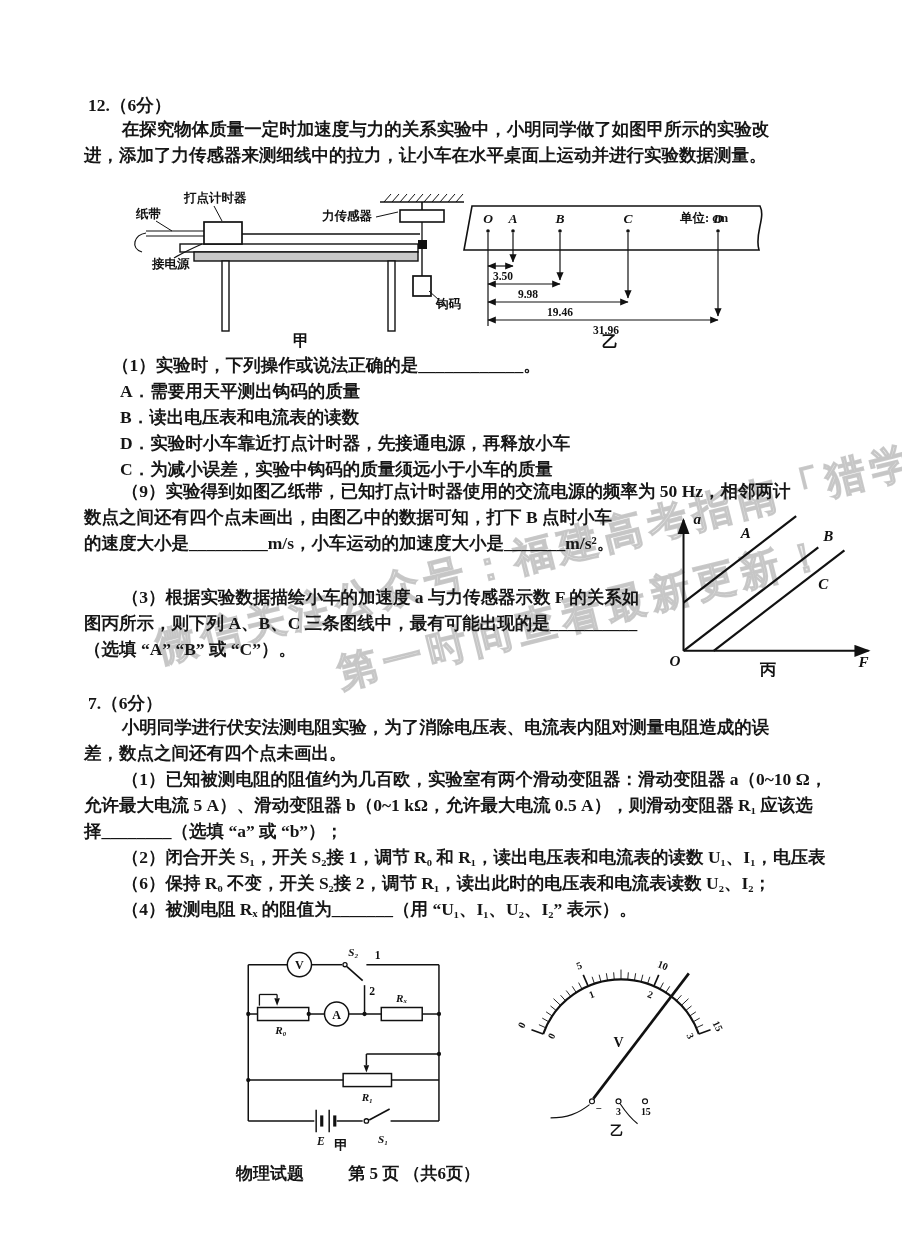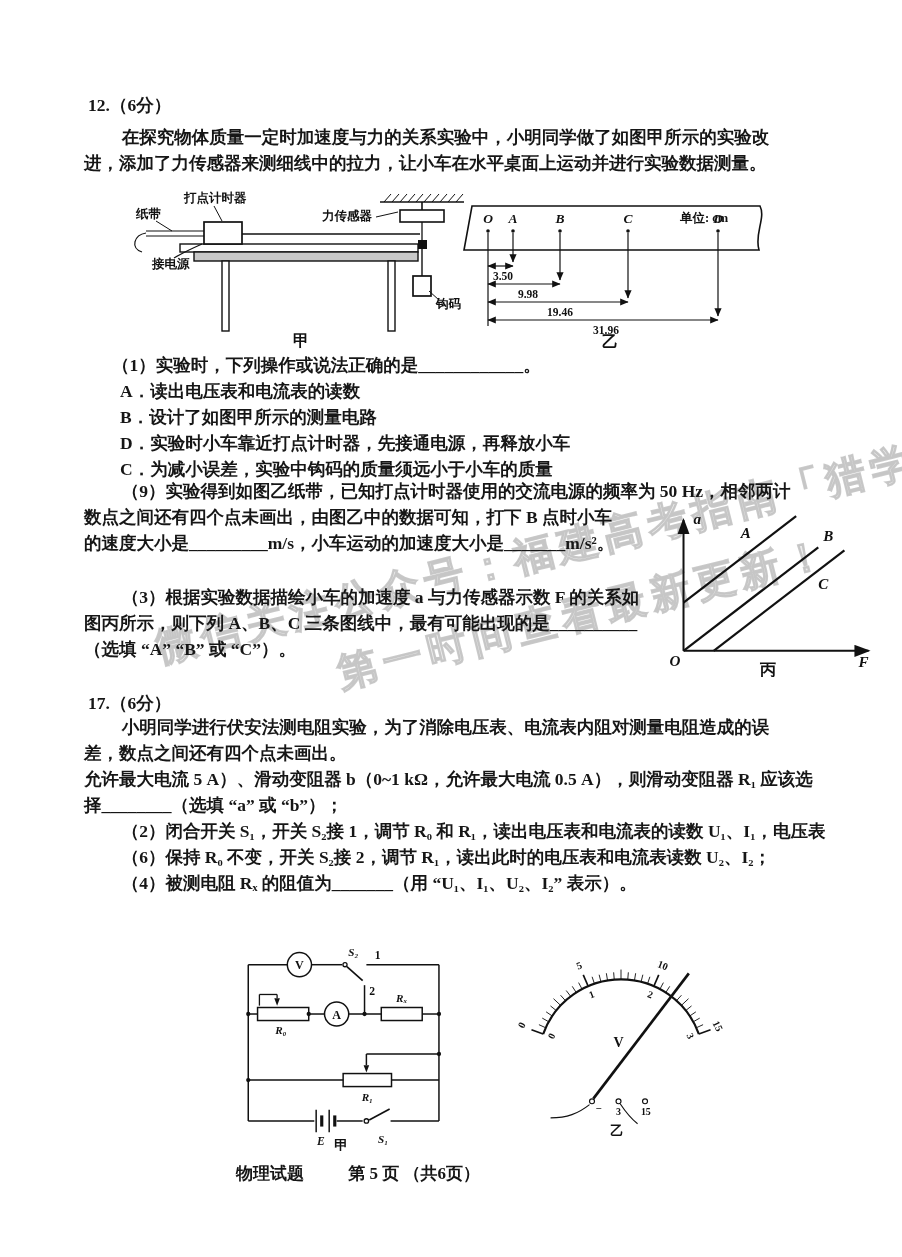--- a/index.html
+++ b/index.html
@@ -25,21 +25,21 @@
 
 <div class="page">
 
   <div class="watermark">
     <div class="wm-l1">微信关注公众号：福建高考指南「猎学网」</div>
     <div class="wm-l2">第一时间查看最新更新！</div>
   </div>
 
   <div class="blk" style="left:88px;top:92px">12.（6分）</div>
 
-  <div class="blk" style="left:84px;top:124px">
+  <div class="blk" style="left:84px;top:116px">
     <div class="ind">在探究物体质量一定时加速度与力的关系实验中，小明同学做了如图甲所示的实验改</div>
     <div>进，添加了力传感器来测细线中的拉力，让小车在水平桌面上运动并进行实验数据测量。</div>
   </div>
 
   <svg class="figure" style="left:126px;top:190px" width="342" height="159" viewBox="0 0 342 159">
 
     <path d="M258,12 l7,-8 M266,12 l7,-8 M274,12 l7,-8 M282,12 l7,-8 M290,12 l7,-8 M298,12 l7,-8 M306,12 l7,-8 M314,12 l7,-8 M322,12 l7,-8 M330,12 l7,-8" stroke="#111" stroke-width="1" fill="none"></path>
     <line x1="254" y1="12" x2="338" y2="12" stroke="#111" stroke-width="1.6"></line>
     <line x1="296" y1="12" x2="296" y2="20" stroke="#111" stroke-width="1.6"></line>
     <rect x="274" y="20" width="44" height="12" fill="#fff" stroke="#111" stroke-width="1.6"></rect>
@@ -103,22 +103,22 @@
     <line x1="30" y1="122" x2="260" y2="122" stroke="#111" stroke-width="1.2" marker-start="url(#ta)" marker-end="url(#ta)"></line>
     <text x="45" y="82" font-size="11.5" text-anchor="middle">3.50</text>
     <text x="70" y="100" font-size="11.5" text-anchor="middle">9.98</text>
     <text x="102" y="118" font-size="11.5" text-anchor="middle">19.46</text>
     <text x="148" y="136" font-size="11.5" text-anchor="middle">31.96</text>
     <text x="152" y="149" font-size="16" text-anchor="middle">乙</text>
   </svg>
 
   <div class="blk" style="left:112px;top:352px">
     <div>（1）实验时，下列操作或说法正确的是____________。</div>
-    <div class="opt">A．读出电压表和电流表的读数</div>
-    <div class="opt">B．设计了如图甲所示的测量电路</div>
+    <div class="opt">A．需要用天平测出钩码的质量</div>
+    <div class="opt">B．读出电压表和电流表的读数</div>
     <div class="opt">D．实验时小车靠近打点计时器，先接通电源，再释放小车</div>
     <div class="opt">C．为减小误差，实验中钩码的质量须远小于小车的质量</div>
   </div>
 
   <div class="blk" style="left:84px;top:478px">
     <div class="ind">（9）实验得到如图乙纸带，已知打点计时器使用的交流电源的频率为 50 Hz，相邻两计</div>
     <div>数点之间还有四个点未画出，由图乙中的数据可知，打下 B 点时小车</div>
     <div>的速度大小是_________m/s，小车运动的加速度大小是_______m/s²。</div>
   </div>
 
@@ -141,28 +141,29 @@
     <line x1="68" y1="152" x2="198" y2="52" stroke="#111" stroke-width="2.2"></line>
     <text class="it" x="48" y="26" font-size="15">a</text>
     <text class="it" x="212" y="168" font-size="15">F</text>
     <text class="it" x="24" y="167" font-size="15">O</text>
     <text class="it" x="95" y="40" font-size="15">A</text>
     <text class="it" x="177" y="43" font-size="15">B</text>
     <text class="it" x="172" y="90" font-size="15">C</text>
     <text x="122" y="176" font-size="16" text-anchor="middle">丙</text>
   </svg>
 
-  <div class="blk" style="left:88px;top:690px">17.（6分）</div>
+  <div class="blk" style="left:88px;top:690px">7.（6分）</div>
 
   <div class="blk" style="left:84px;top:714px">
     <div class="ind">小明同学进行伏安法测电阻实验，为了消除电压表、电流表内阻对测量电阻造成的误</div>
     <div>差，数点之间还有四个点未画出。</div>
   </div>
 
   <div class="blk" style="left:84px;top:766px">
+    <div class="ind">（1）已知被测电阻的阻值约为几百欧，实验室有两个滑动变阻器：滑动变阻器 a（0~10 Ω，</div>
     <div>允许最大电流 5 A）、滑动变阻器 b（0~1 kΩ，允许最大电流 0.5 A），则滑动变阻器 R₁ 应该选</div>
     <div>择________（选填 “a” 或 “b”）；</div>
     <div class="ind">（2）闭合开关 S₁，开关 S₂接 1，调节 R₀ 和 R₁，读出电压表和电流表的读数 U₁、I₁，电压表</div>
     <div class="ind">（6）保持 R₀ 不变，开关 S₂接 2，调节 R₁，读出此时的电压表和电流表读数 U₂、I₂；</div>
     <div class="ind">（4）被测电阻 Rₓ 的阻值为_______（用 “U₁、I₁、U₂、I₂” 表示）。</div>
   </div>
 
   <svg class="figure" style="left:225px;top:944px" width="240" height="207" viewBox="0 0 258 222">
 
     <line x1="25" y1="22" x2="25" y2="190" stroke="#111" stroke-width="1.6"></line>

